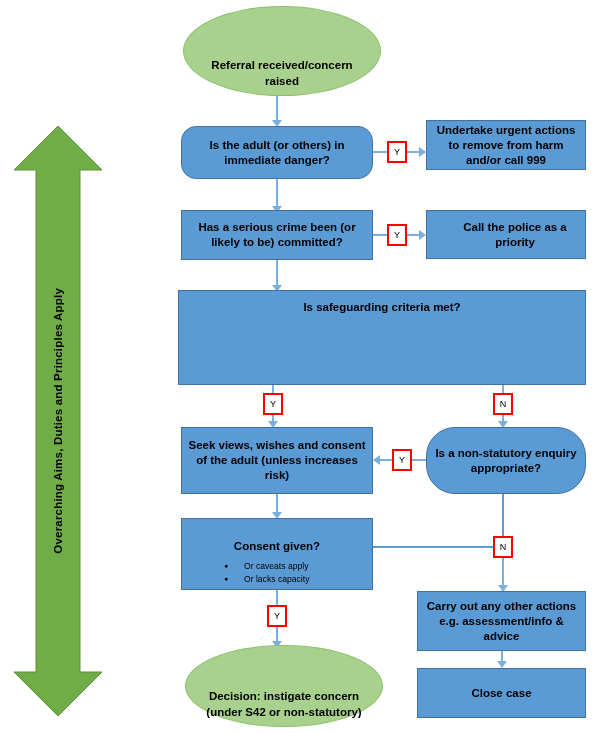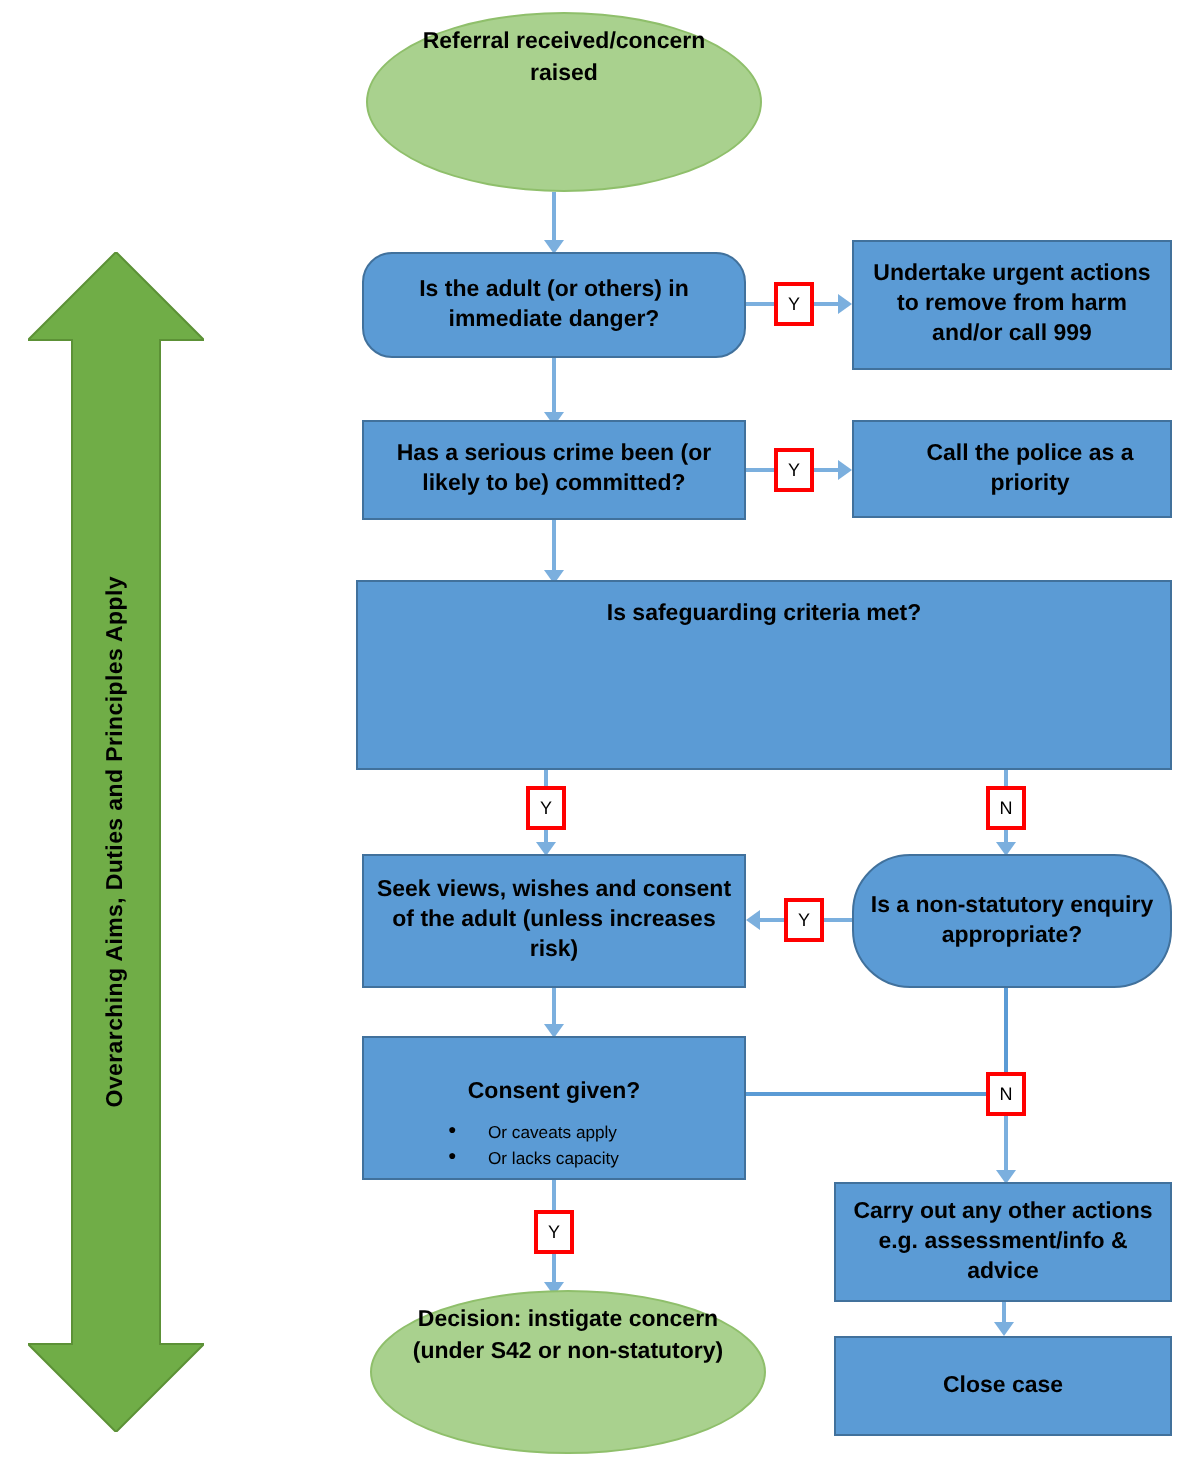--- a/index.html
+++ b/index.html
@@ -31,21 +31,21 @@
     position:absolute;
     background:#A9D18E;
     border:1px solid #8FBF6B;
     border-radius:50%;
     box-sizing:border-box;
     color:#000000;
     font-weight:bold;
     font-size:11.5px;
     line-height:16px;
     display:flex;
-    align-items:flex-start;
+    align-items:flex-end;
     justify-content:center;
     text-align:center;
     padding:6px 16px;
   }
   .bullets{
     list-style:none;
     margin:6px 0 0 0;
     padding:0;
     width:100%;
     text-align:left;
@@ -155,21 +155,21 @@
     <span class="title">Is the adult (or others) in immediate danger?</span>
   </div>
 
   <div class="hline" style="left:373px;top:151px;width:14px;"></div>
   <div class="yn" style="left:387px;top:141px;width:20px;height:22px;">
     <span>Y</span>
   </div>
   <div class="hline" style="left:407px;top:151px;width:13px;"></div>
   <div class="arrow-right" style="left:419px;top:147px;"></div>
 
-  <div class="box" style="left:426px;top:120px;width:160px;height:65px;">
+  <div class="box" style="left:426px;top:120px;width:160px;height:50px;">
     <span class="title">Undertake urgent actions to remove from harm and/or call 999</span>
   </div>
 
   <div class="vline" style="left:276px;top:179px;height:29px;"></div>
   <div class="arrow-down" style="left:272px;top:206px;"></div>
 
   <div class="box" style="left:181px;top:210px;width:192px;height:50px;">
     <span class="title">Has a serious crime been (or likely to be) committed?</span>
   </div>
 

